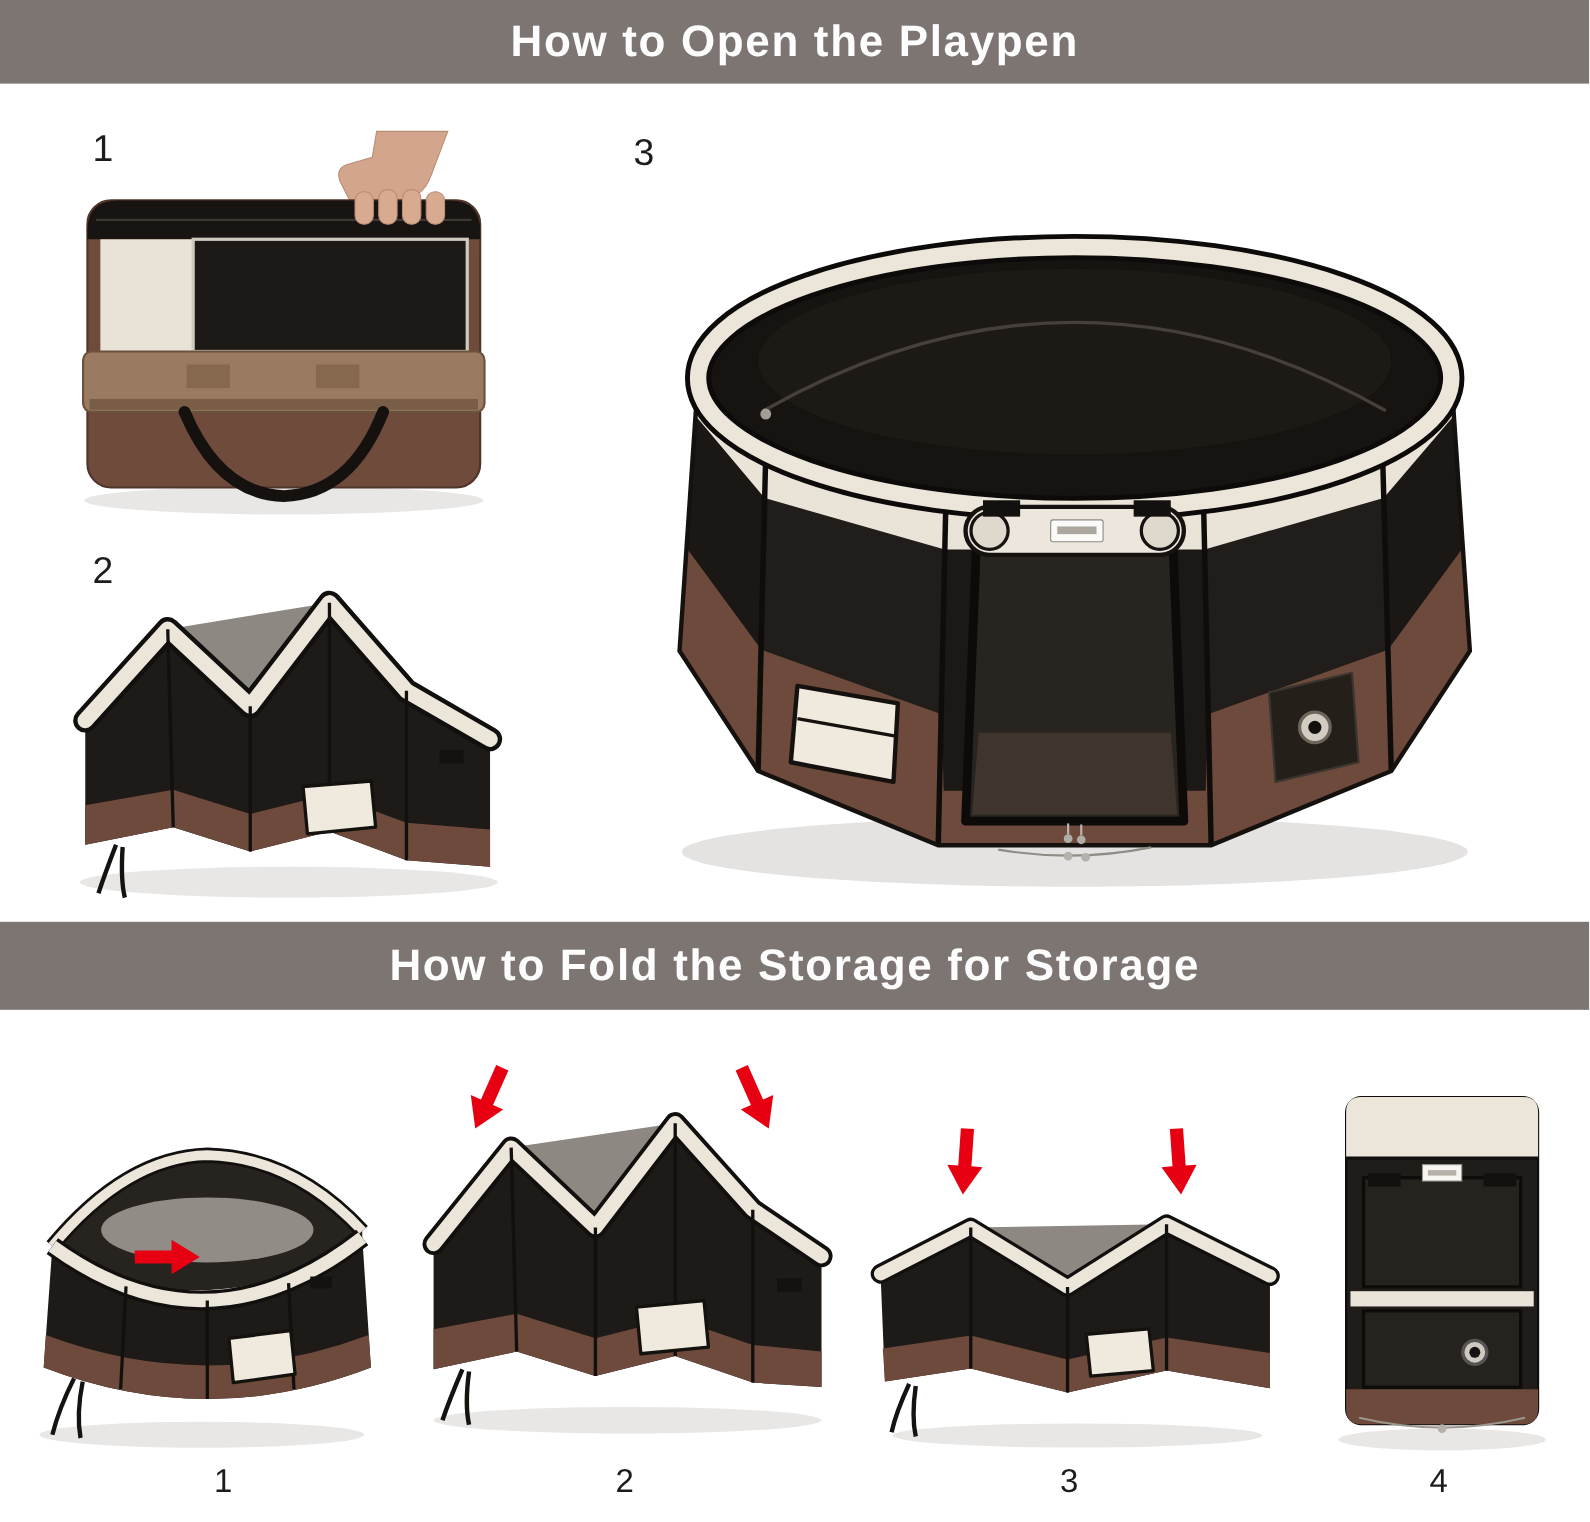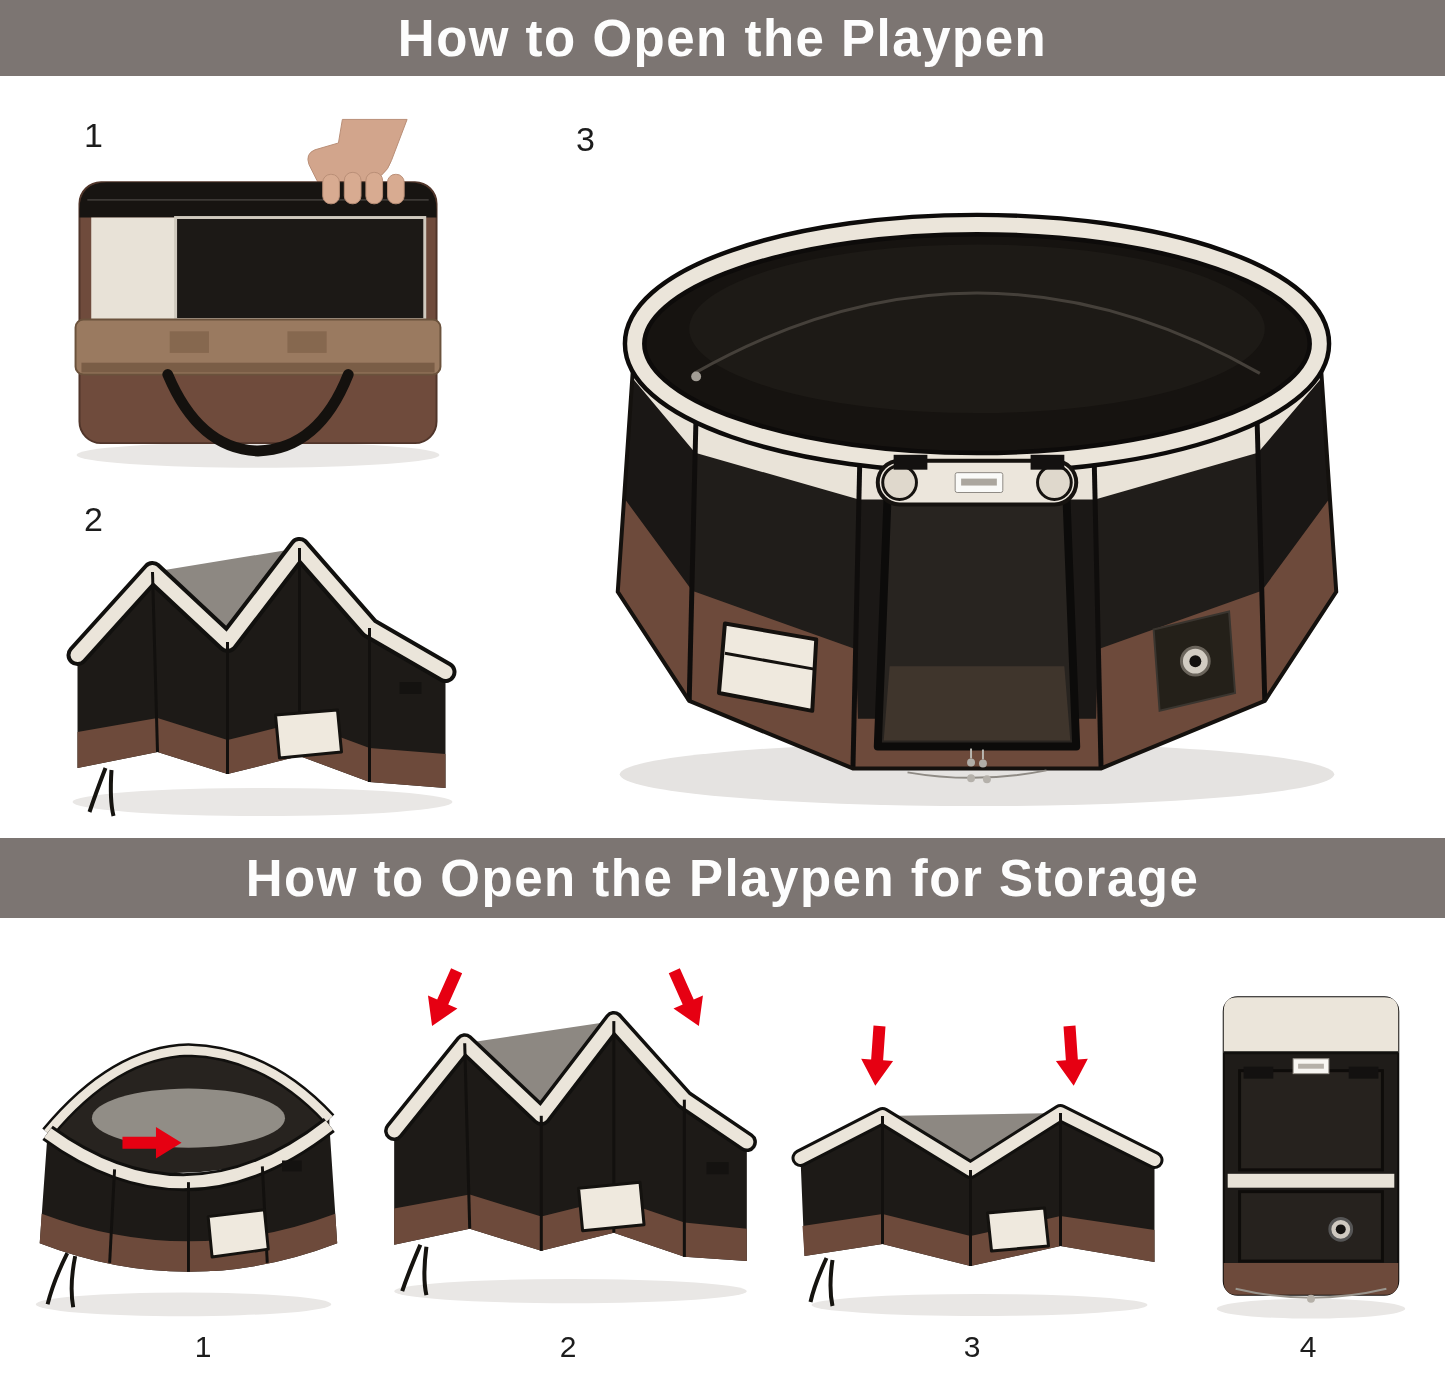--- a/index.html
+++ b/index.html
@@ -1,20 +1,20 @@
 <!DOCTYPE html>
 <html><head>
 <meta charset="utf-8">
 <style>
   html,body{margin:0;padding:0;background:#fff;}
   #page{position:relative;width:1445px;height:1384px;background:#fff;overflow:hidden;
         font-family:"Liberation Sans",sans-serif;}
   .banner{position:absolute;left:0;width:100%;background:#7c7572;color:#fff;
           display:flex;align-items:center;justify-content:center;}
-  .banner-text{font-size:51px;font-weight:bold;letter-spacing:1.5px;color:#fdfdfd;}
+  .banner-text{font-size:40px;font-weight:bold;letter-spacing:1.5px;color:#fdfdfd;}
   #banner-open{top:0;height:76px;}
   #banner-fold{top:838px;height:80px;}
   .step-num{position:absolute;font-size:34px;color:#1c1c1c;}
   .fold-num{position:absolute;top:1330px;font-size:30px;color:#1c1c1c;transform:translateX(-50%);}
   .illus{position:absolute;}
   .illus svg{display:block;width:100%;height:100%;}
   #img-bag {left:52px; top:116px; width:412px; height:360px;}
   #img-star{left:45px; top:500px; width:435px; height:330px;}
   #img-pen {left:552px;top:165px; width:850px; height:655px;}
   #img-f1  {left:12px;  top:995px; width:348px; height:330px;}
@@ -123,21 +123,21 @@
       <polygon points="598,468 674,450 680,532 604,550" fill="#242019" stroke="#3a352f" stroke-width="2"></polygon>
       <circle cx="640" cy="500" r="14" fill="#d2ccc2" stroke="#6b655c" stroke-width="3"></circle>
       <circle cx="640" cy="500" r="6" fill="#12100e"></circle>
       <path d="M350,612 Q420,624 490,610" fill="none" stroke="#8f8b85" stroke-width="2"></path>
       <circle cx="414" cy="618" r="4" fill="#b5b1ab"></circle>
       <circle cx="430" cy="619" r="4" fill="#b5b1ab"></circle>
     </svg>
   </div>
 
   <div class="banner" id="banner-fold">
-    <span class="banner-text">How to Open the Playpen for Storage</span>
+    <span class="banner-text">How to Fold the Storage for Storage</span>
   </div>
 
   <div class="illus" id="img-f1">
     <svg viewBox="0 0 345 335">
       <ellipse cx="170" cy="314" rx="150" ry="12" fill="#e9e7e5"></ellipse>
       <path d="M32,140 Q100,58 175,56 Q255,58 318,126 L318,140 Q175,215 32,152 Z" fill="#27231f"></path>
       <ellipse cx="175" cy="125" rx="98" ry="30" fill="#918d86"></ellipse>
       <path d="M32,140 Q100,58 175,56 Q255,58 318,126" fill="none" stroke="#11100e" stroke-width="14"></path>
       <path d="M32,140 Q100,58 175,56 Q255,58 318,126" fill="none" stroke="#ebe5da" stroke-width="9"></path>
       <path d="M32,140 Q175,244 318,132 L326,252 Q175,310 24,252 Z" fill="#1d1a17"></path>

